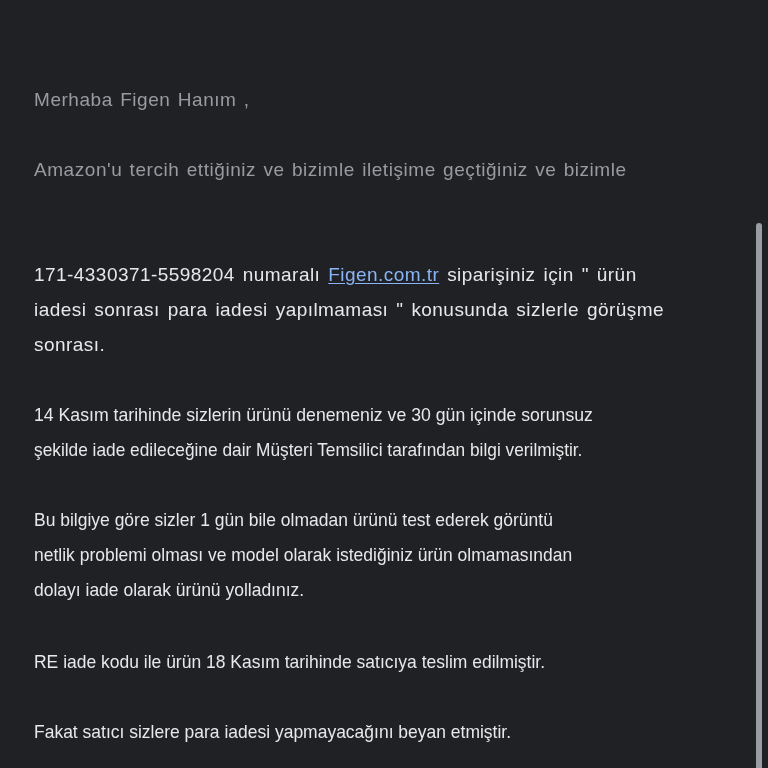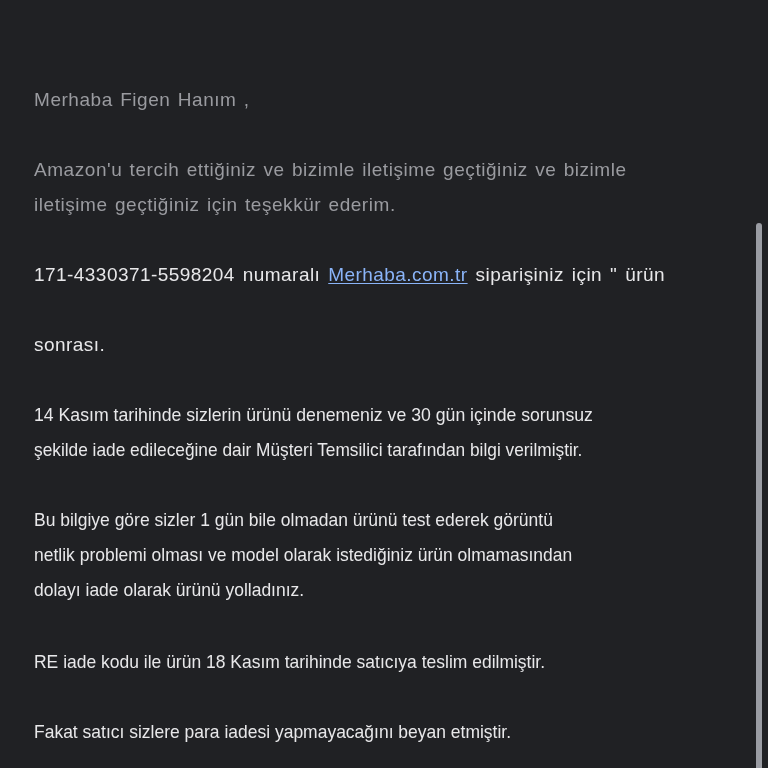--- a/index.html
+++ b/index.html
@@ -39,25 +39,25 @@
   }
 </style>
 </head>
 <body>
 
 <div class="viewport">
 
   <div class="line muted" style="top:88px;">Merhaba Figen Hanım ,</div>
 
   <div class="line muted" style="top:158px;">Amazon'u tercih ettiğiniz ve bizimle iletişime geçtiğiniz ve bizimle</div>
-  <div class="line muted" style="top:193px;">iletişime geçtiğiniz için teşekkür ederim.</div>
 
   <div class="line bright wide" style="top:263px;">
-    <span>171-4330371-5598204 numaralı </span><span class="link">Merhaba.com.tr</span><span> siparişiniz için " ürün</span>
+    <span>171-4330371-5598204 numaralı </span><span class="link">Figen.com.tr</span><span> siparişiniz için " ürün</span>
   </div>
+  <div class="line bright wide" style="top:298px;">iadesi sonrası para iadesi yapılmaması " konusunda sizlerle görüşme</div>
   <div class="line bright wide" style="top:333px;">sonrası.</div>
 
   <div class="line bright cond" style="top:403px; transform:scaleX(0.93);">14 Kasım tarihinde sizlerin ürünü denemeniz ve 30 gün içinde sorunsuz</div>
   <div class="line bright cond" style="top:438px; transform:scaleX(0.91);">şekilde iade edileceğine dair Müşteri Temsilici tarafından bilgi verilmiştir.</div>
 
   <div class="line bright cond" style="top:508px; transform:scaleX(0.92);">Bu bilgiye göre sizler 1 gün bile olmadan ürünü test ederek görüntü</div>
   <div class="line bright cond" style="top:543px; transform:scaleX(0.92);">netlik problemi olması ve model olarak istediğiniz ürün olmamasından</div>
   <div class="line bright cond" style="top:578px; transform:scaleX(0.92);">dolayı iade olarak ürünü yolladınız.</div>
 
   <div class="line bright cond" style="top:650px; transform:scaleX(0.92);">RE iade kodu ile ürün 18 Kasım tarihinde satıcıya teslim edilmiştir.</div>

